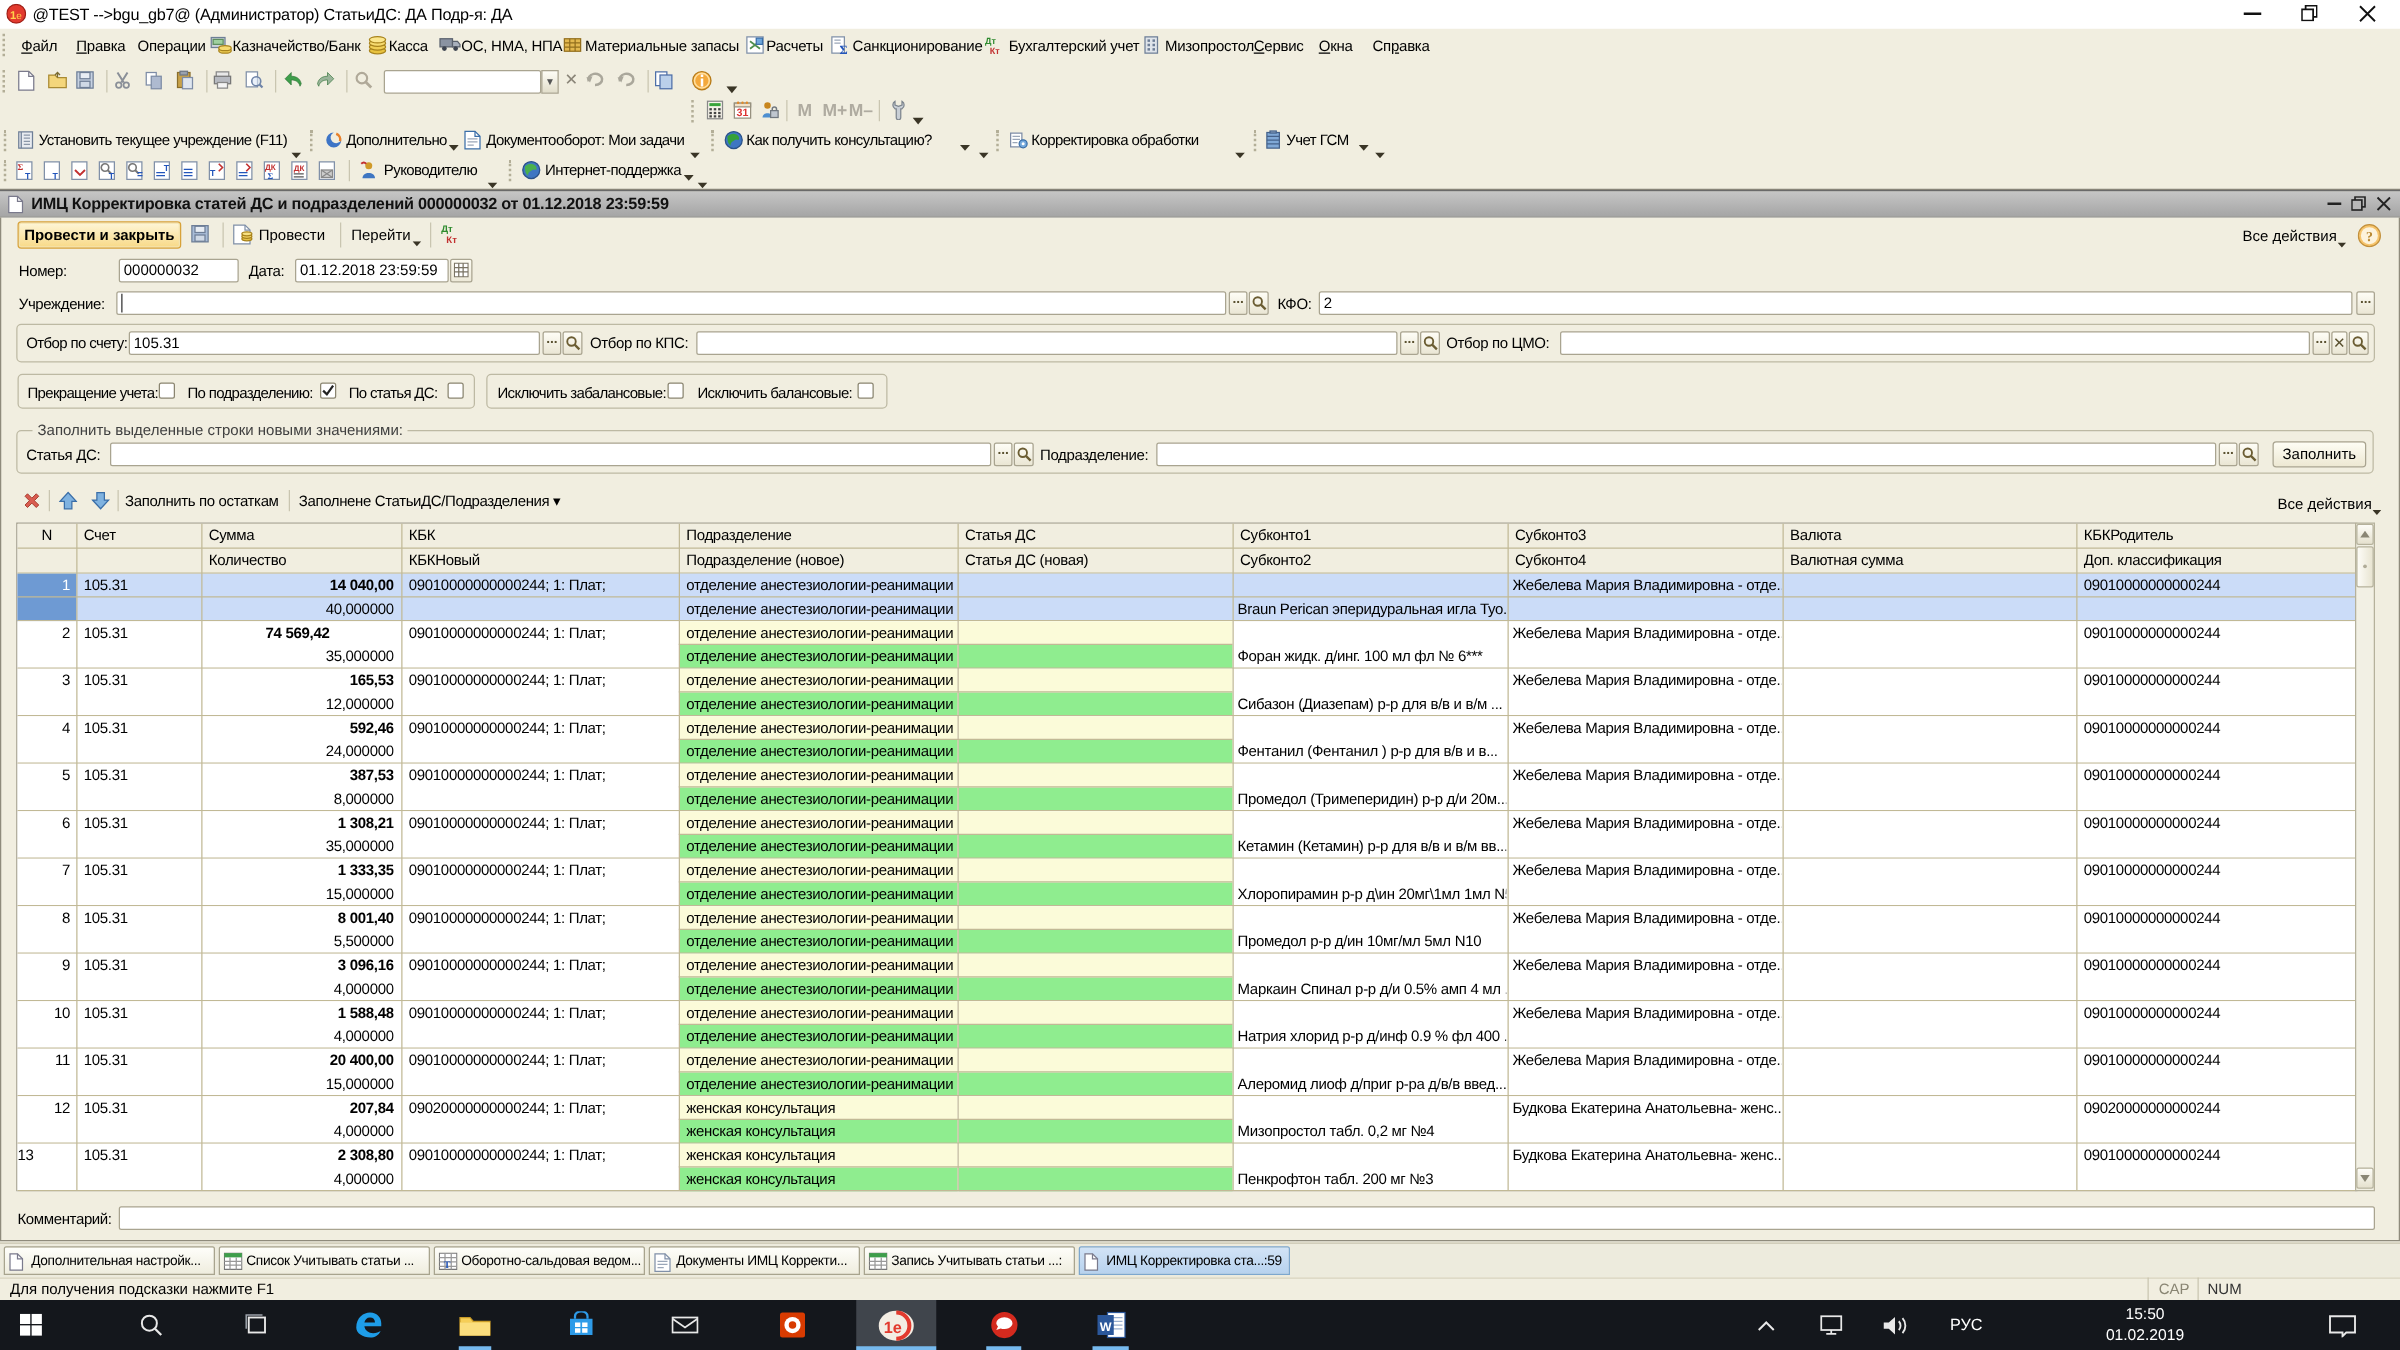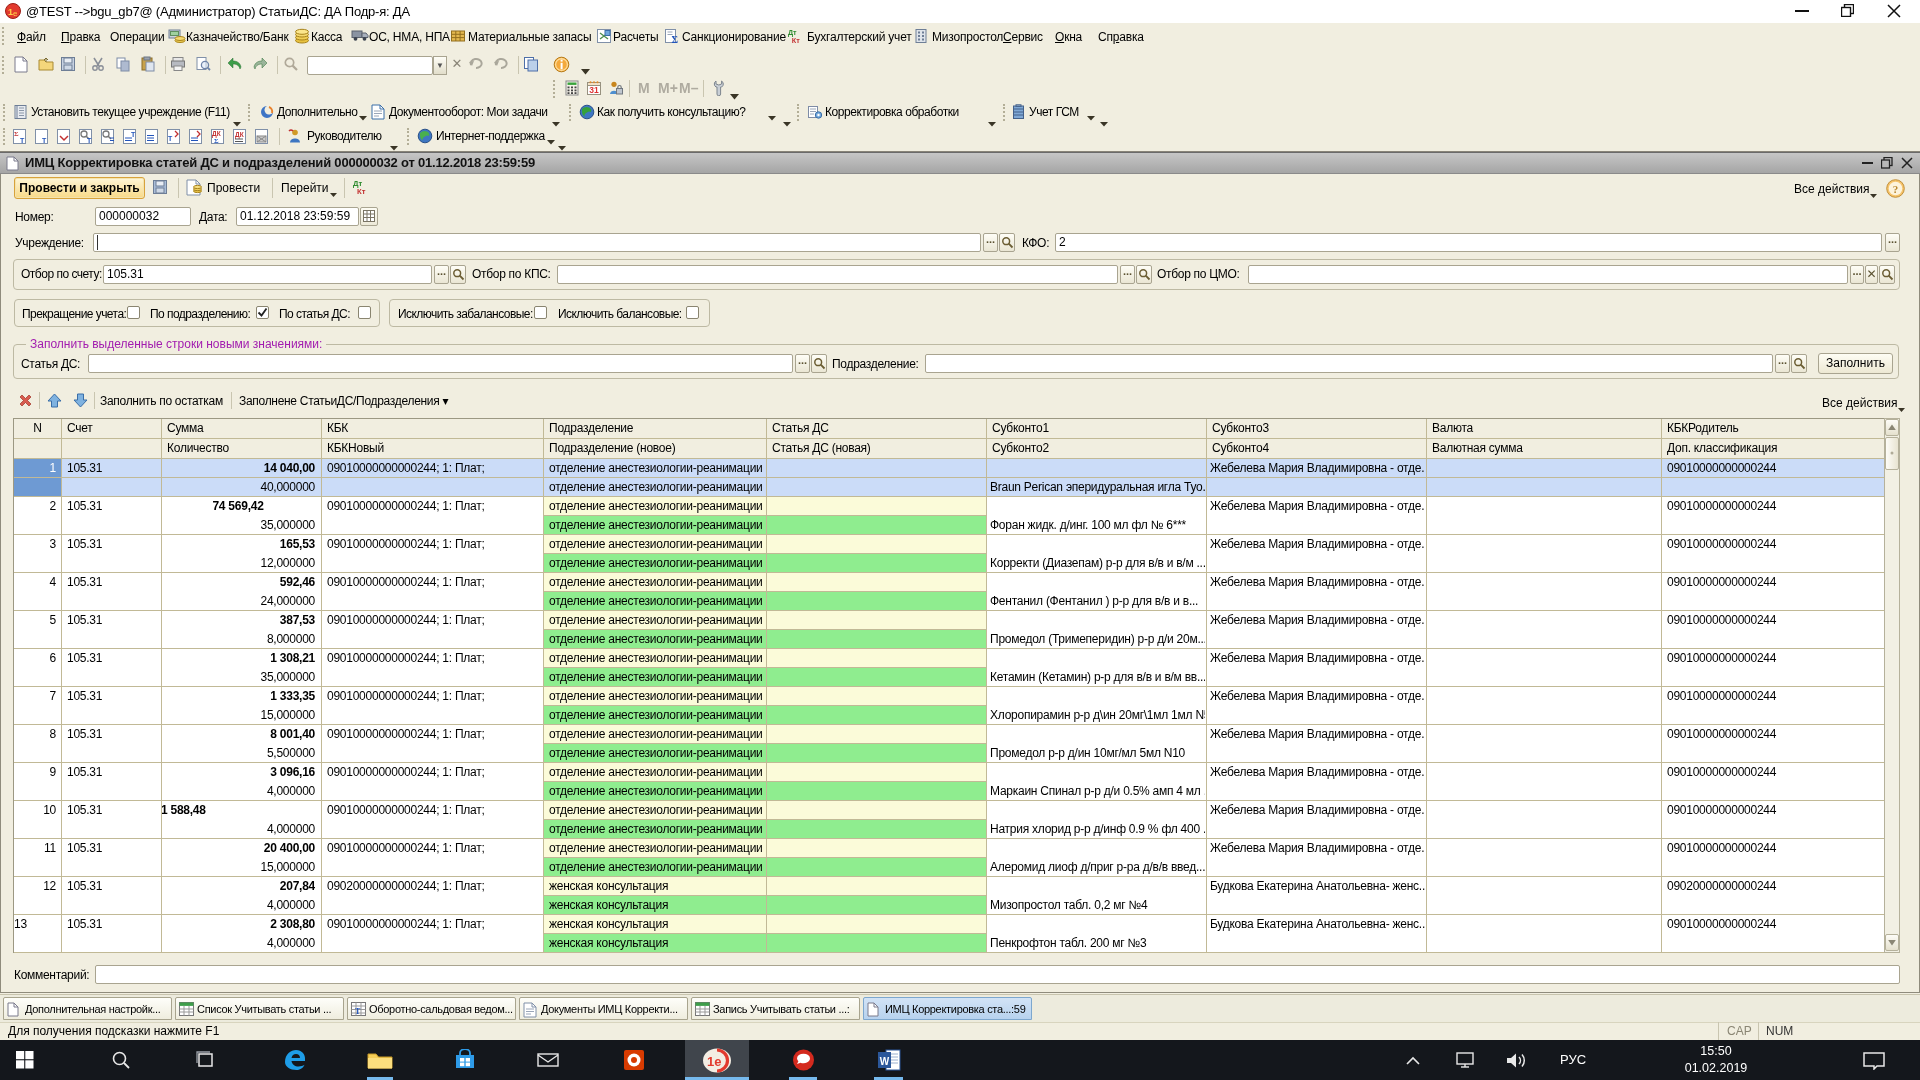--- a/index.html
+++ b/index.html
@@ -461,21 +461,21 @@
       <path d="M1.5 5.5 L4.5 8.5 L9.5 1.5" fill="none" stroke="#222" stroke-width="1.8"></path>
     </svg></div>
 <div class="lab" style="left:279px;top:305px;letter-spacing:-0.55px">По статья ДС:</div>
 <div class="cb" style="left:358px;top:306px;width:13px;height:13px"></div>
 <div class="gbx" style="left:389px;top:299px;width:321px;height:28px"></div>
 <div class="lab" style="left:398px;top:305px;letter-spacing:-0.55px">Исключить забалансовые:</div>
 <div class="cb" style="left:534px;top:306px;width:13px;height:13px"></div>
 <div class="lab" style="left:558px;top:305px;letter-spacing:-0.55px">Исключить балансовые:</div>
 <div class="cb" style="left:686px;top:306px;width:13px;height:13px"></div>
 <div class="gbx" style="left:13px;top:344px;width:1886px;height:35px"></div>
-<div style="left:26px;top:337px;height:15px;line-height:15px;background:#F1EEE0;padding:0 4px;color:#a21caf">Заполнить выделенные строки новыми значениями:</div>
+<div style="left:26px;top:337px;height:15px;line-height:15px;background:#F1EEE0;padding:0 4px;color:#404040">Заполнить выделенные строки новыми значениями:</div>
 <div class="lab" style="left:21px;top:355px">Статья ДС:</div>
 <div class="fld" style="left:88px;top:354px;width:705px;height:19px"></div>
 <div class="b3" style="left:795px;top:354px;width:15px;height:19px">...</div>
 <div style="left:811px;top:354px;width:16px;height:19px;padding:2px 1px;background:linear-gradient(#FEFDF6,#EAE6D4);border:1px solid #A9A490;border-radius:2px"><svg width="13" height="13" viewBox="0 0 13 13">
       <circle cx="5.2" cy="5.2" r="3.4" fill="none" stroke="#6b5d33" stroke-width="1.5"></circle>
       <path d="M7.7 7.7 L11.5 11.5" stroke="#6b5d33" stroke-width="1.8"></path>
     </svg></div>
 <div class="lab" style="left:832px;top:355px">Подразделение:</div>
 <div class="fld" style="left:925px;top:354px;width:848px;height:19px"></div>
 <div class="b3" style="left:1775px;top:354px;width:15px;height:19px">...</div>
@@ -567,21 +567,21 @@
 <div style="left:767px;top:554px;width:219px;height:19px;background:#8FED8F"></div>
 <div style="left:14px;top:572px;width:1871px;height:1px;background:#C1B996"></div>
 <div style="left:543px;top:553px;width:443px;height:1px;background:#C1B996"></div>
 <div class="tc" style="left:14px;top:535px;width:42px;text-align:right">3</div>
 <div class="tc" style="left:67px;top:535px;width:92px">105.31</div>
 <div class="tc" style="left:161px;top:535px;width:154px;text-align:right;font-weight:bold">165,53</div>
 <div class="tc" style="left:161px;top:554px;width:154px;text-align:right">12,000000</div>
 <div class="tc" style="left:327px;top:535px;width:214px">09010000000000244; 1: Плат;</div>
 <div class="tc" style="left:549px;top:535px;width:215px">отделение анестезиологии-реанимации</div>
 <div class="tc" style="left:549px;top:554px;width:215px">отделение анестезиологии-реанимации</div>
-<div class="tc tn" style="left:990px;top:554px;width:215px">Корректи  (Диазепам) р-р для в/в и в/м ...</div>
+<div class="tc tn" style="left:990px;top:554px;width:215px">Сибазон  (Диазепам) р-р для в/в и в/м ...</div>
 <div class="tc tn" style="left:1210px;top:535px;width:215px">Жебелева Мария Владимировна - отде...</div>
 <div class="tc" style="left:1667px;top:535px;width:216px">09010000000000244</div>
 <div style="left:14px;top:573px;width:1871px;height:38px;background:#fff"></div>
 <div style="left:544px;top:573px;width:222px;height:19px;background:#FBFBD9"></div>
 <div style="left:544px;top:592px;width:222px;height:19px;background:#8FED8F"></div>
 <div style="left:767px;top:573px;width:219px;height:19px;background:#FBFBD9"></div>
 <div style="left:767px;top:592px;width:219px;height:19px;background:#8FED8F"></div>
 <div style="left:14px;top:610px;width:1871px;height:1px;background:#C1B996"></div>
 <div style="left:543px;top:591px;width:443px;height:1px;background:#C1B996"></div>
 <div class="tc" style="left:14px;top:573px;width:42px;text-align:right">4</div>
@@ -681,21 +681,21 @@
 <div class="tc" style="left:1667px;top:763px;width:216px">09010000000000244</div>
 <div style="left:14px;top:801px;width:1871px;height:38px;background:#fff"></div>
 <div style="left:544px;top:801px;width:222px;height:19px;background:#FBFBD9"></div>
 <div style="left:544px;top:820px;width:222px;height:19px;background:#8FED8F"></div>
 <div style="left:767px;top:801px;width:219px;height:19px;background:#FBFBD9"></div>
 <div style="left:767px;top:820px;width:219px;height:19px;background:#8FED8F"></div>
 <div style="left:14px;top:838px;width:1871px;height:1px;background:#C1B996"></div>
 <div style="left:543px;top:819px;width:443px;height:1px;background:#C1B996"></div>
 <div class="tc" style="left:14px;top:801px;width:42px;text-align:right">10</div>
 <div class="tc" style="left:67px;top:801px;width:92px">105.31</div>
-<div class="tc" style="left:161px;top:801px;width:154px;font-weight:bold">1 588,48</div>
+<div class="tc" style="left:161px;top:801px;width:154px;text-align:right;font-weight:bold">1 588,48</div>
 <div class="tc" style="left:161px;top:820px;width:154px;text-align:right">4,000000</div>
 <div class="tc" style="left:327px;top:801px;width:214px">09010000000000244; 1: Плат;</div>
 <div class="tc" style="left:549px;top:801px;width:215px">отделение анестезиологии-реанимации</div>
 <div class="tc" style="left:549px;top:820px;width:215px">отделение анестезиологии-реанимации</div>
 <div class="tc tn" style="left:990px;top:820px;width:215px">Натрия хлорид р-р д/инф 0.9 % фл 400 ...</div>
 <div class="tc tn" style="left:1210px;top:801px;width:215px">Жебелева Мария Владимировна - отде...</div>
 <div class="tc" style="left:1667px;top:801px;width:216px">09010000000000244</div>
 <div style="left:14px;top:839px;width:1871px;height:38px;background:#fff"></div>
 <div style="left:544px;top:839px;width:222px;height:19px;background:#FBFBD9"></div>
 <div style="left:544px;top:858px;width:222px;height:19px;background:#8FED8F"></div>

